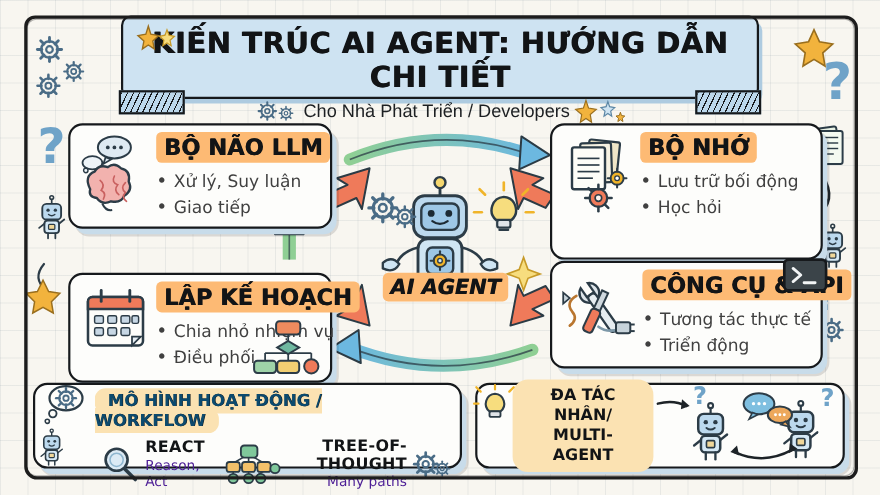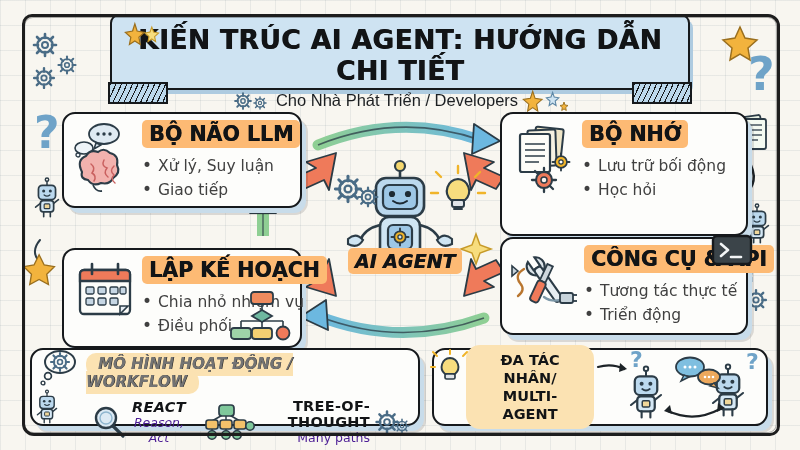--- a/index.html
+++ b/index.html
@@ -83,21 +83,21 @@
   .card-body{ display:flex; flex-direction:column; }
 
   #box-llm    { left:62px;  top:112px; width:240px; height:96px; }
   #box-mem    { left:500px; top:112px; width:248px; height:124px; }
   #box-plan   { left:62px;  top:237px; width:240px; height:100px;margin-top:11px; }
   #box-tools  { left:500px; top:237px; width:248px; height:98px; }
 
   
   #legend-wf { left:30px;  top:348px; width:390px; height:78px; }
   #legend-ma { left:432px; top:348px; width:336px; height:78px; }
-  .legend-title{ font-size:15px; font-weight:bold; color:#737373; text-shadow:.4px 0 0 #121416;font-style:italic; }
+  .legend-title{ font-size:15px; font-weight:bold; color:#0c4a6e; text-shadow:.4px 0 0 #121416; }
   .legend-name{ font-size:14.5px; font-weight:bold; color:#121416; letter-spacing:.3px; }
   .legend-sub { font-size:12.5px; color:#4c1d95; }
   .ma-title{ font-size:14.5px; font-weight:bold; color:#121416; line-height:1.25; text-align:center; }
 
   
   #agent-label{
     position:absolute; left:345px; top:250px; width:120px; text-align:center;
     font-size:19px; font-weight:bold; color:#121416; text-shadow:.5px 0 0 #121416;font-style:italic;
   }
   svg{ overflow:visible; }
@@ -461,21 +461,21 @@
     </svg>
     <div class="legend-title" style="margin-left:46px;">
       <span class="hl-orange">MÔ HÌNH HOẠT ĐỘNG / WORKFLOW</span>
     </div>
     <div style="display:flex;align-items:center;gap:6px;margin-top:7px;margin-left:52px;">
       <svg width="34" height="34">
         <circle cx="14" cy="13" r="10" fill="#dceaf4" stroke="#2c3c47" stroke-width="2.4"></circle>
         <circle cx="14" cy="13" r="6" fill="none" stroke="#8fb6cf" stroke-width="1.4"></circle>
         <line x1="21" y1="21" x2="31" y2="31" stroke="#2c3c47" stroke-width="3.2" stroke-linecap="round"></line>
       </svg>
-      <div style="text-align:center;font-style:italic;">
+      <div style="">
         <div class="legend-name">REACT</div>
         <div class="legend-sub">Reason, Act</div>
       </div>
       <svg width="56" height="36" style="margin-left:12px">
         <g stroke="#2c3c47" stroke-width="1.5" fill="none">
           <line x1="22" y1="9" x2="8" y2="17"></line>
             <line x1="22" y1="9" x2="22" y2="17"></line>
             <line x1="22" y1="9" x2="36" y2="17"></line>
           <line x1="8" y1="24" x2="8" y2="28"></line>
             <line x1="22" y1="24" x2="22" y2="28"></line>

